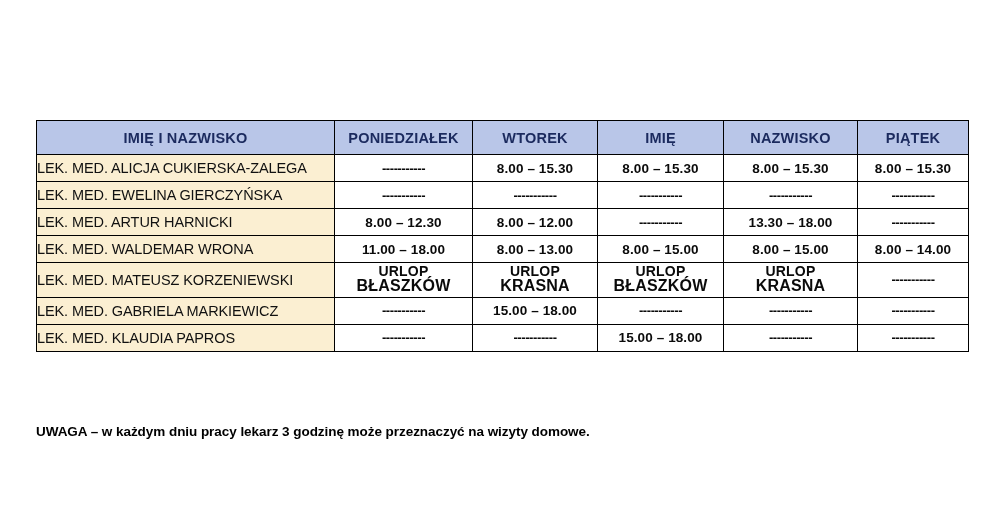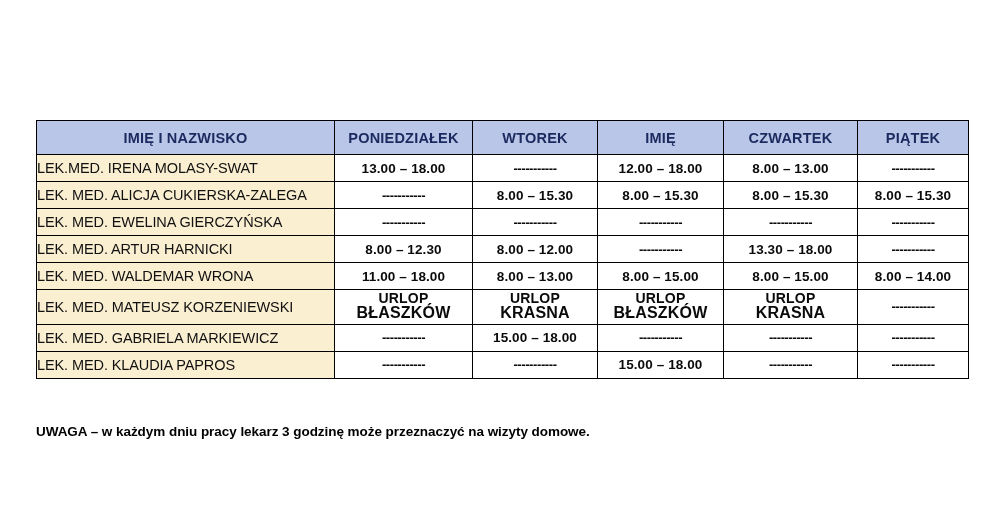--- a/index.html
+++ b/index.html
@@ -151,33 +151,25 @@
         <col class="c-day3">
         <col class="c-day4">
         <col class="c-day5">
       </colgroup>
       <thead>
         <tr>
           <th>IMIĘ I NAZWISKO</th>
           <th>PONIEDZIAŁEK</th>
           <th>WTOREK</th>
           <th>IMIĘ</th>
-          <th>CZWARTEK</th>
+          <th>NAZWISKO</th>
           <th>PIĄTEK</th>
         </tr>
       </thead>
       <tbody id="schedule-body">
-          <tr>
-            <td class="name-cell">LEK.MED.  IRENA MOLASY-SWAT</td>
-            <td class="slot">13.00 – 18.00</td>
-            <td class="slot empty">-----------</td>
-            <td class="slot">12.00 – 18.00</td>
-            <td class="slot">8.00 – 13.00</td>
-            <td class="slot empty">-----------</td>
-          </tr>
           <tr>
             <td class="name-cell">LEK. MED. ALICJA CUKIERSKA-ZALEGA</td>
             <td class="slot empty">-----------</td>
             <td class="slot">8.00 – 15.30</td>
             <td class="slot">8.00 – 15.30</td>
             <td class="slot">8.00 – 15.30</td>
             <td class="slot">8.00 – 15.30</td>
           </tr>
           <tr>
             <td class="name-cell">LEK. MED. EWELINA GIERCZYŃSKA</td>

